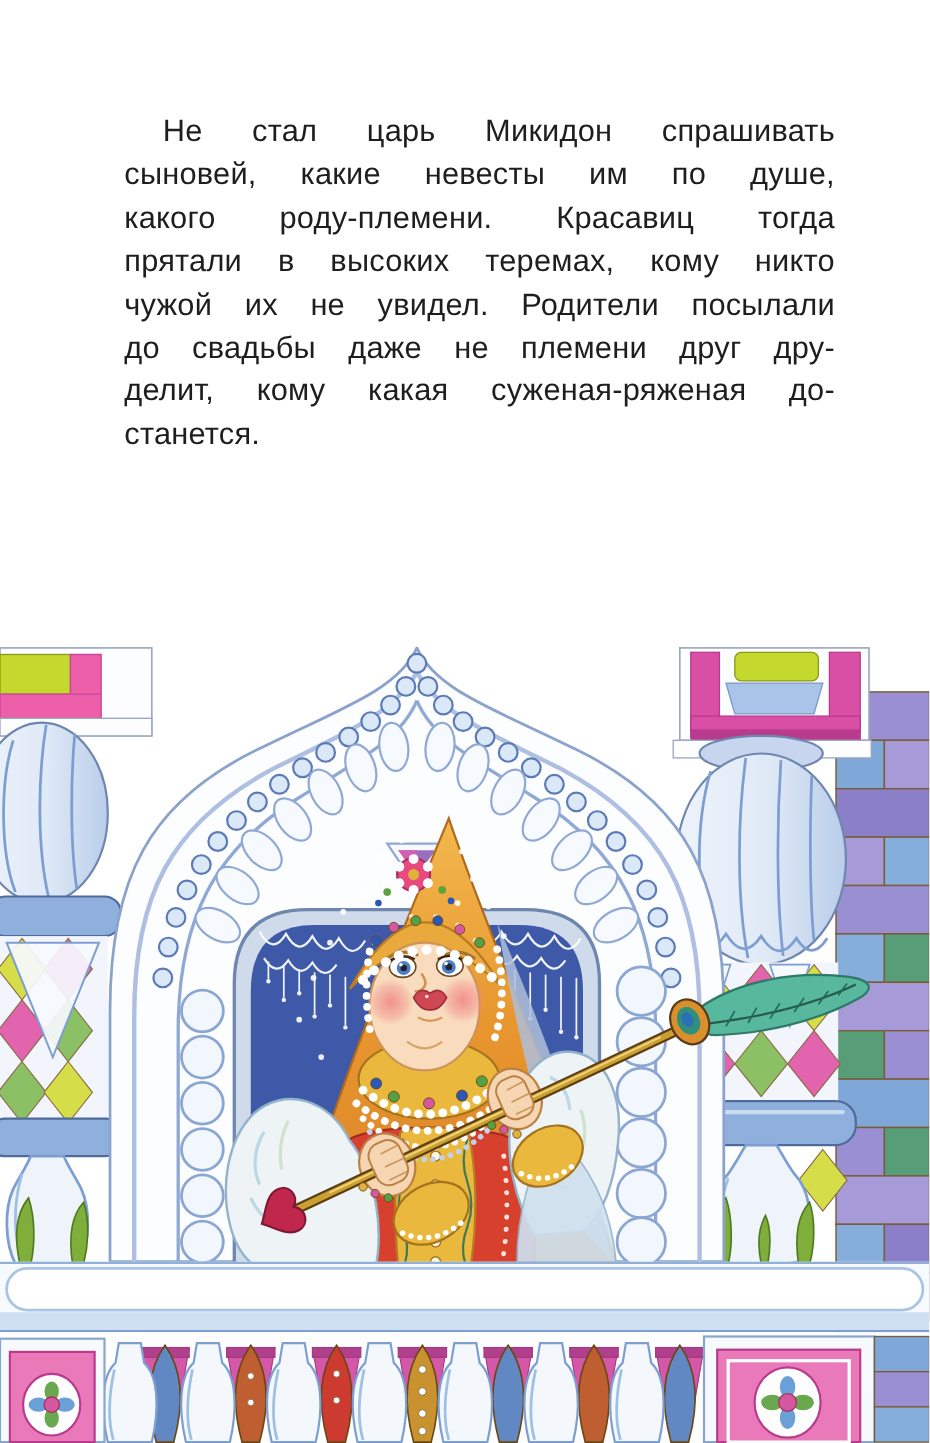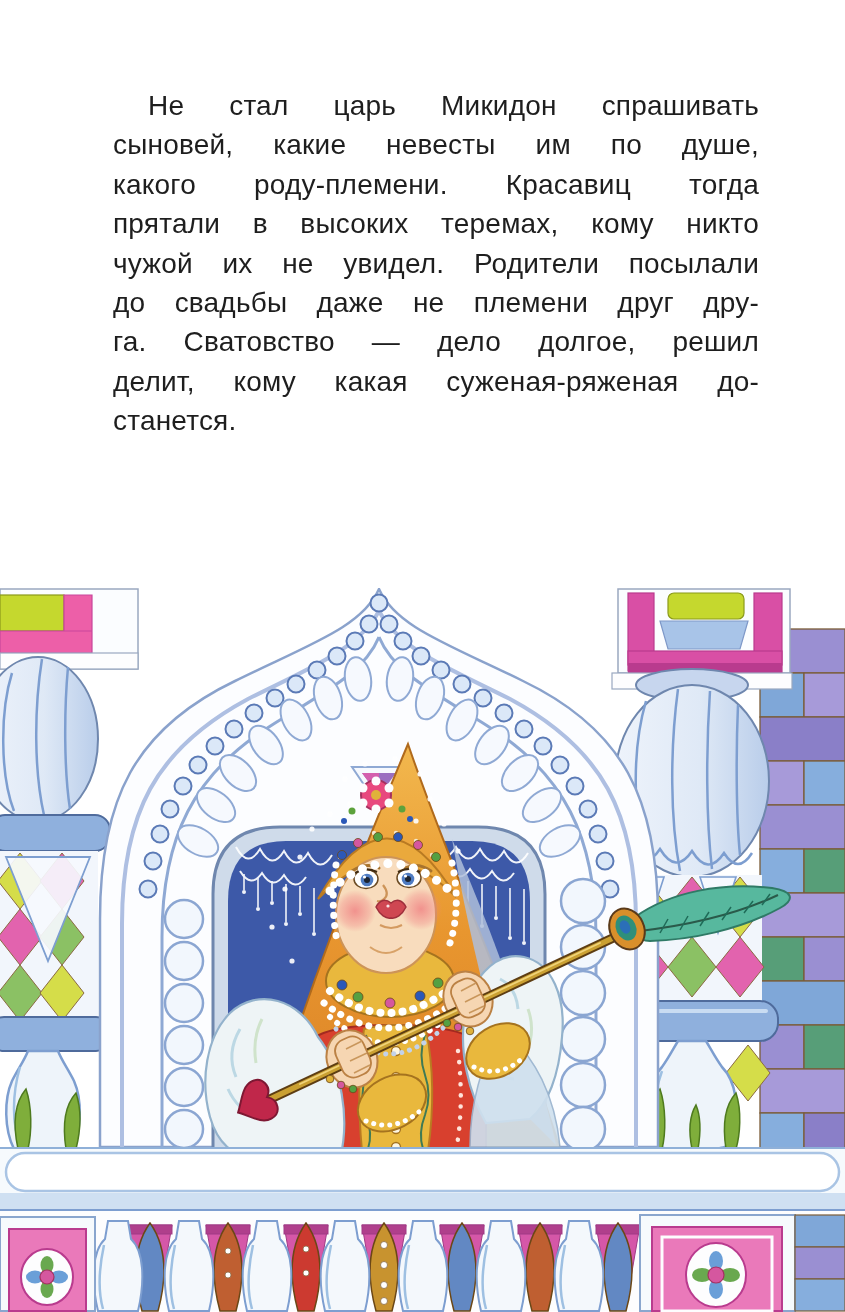--- a/index.html
+++ b/index.html
@@ -1,37 +1,36 @@
 <!DOCTYPE html>
 <html><head>
 <meta charset="utf-8">
 <style>
   html,body{margin:0;padding:0;background:#ffffff;}
   .page{position:relative;width:845px;height:1312px;background:#ffffff;overflow:hidden;
         font-family:"Liberation Sans", sans-serif;}
-  .story{position:absolute;left:113px;top:86px;width:646px;color:#1e1e1e;
+  .story{position:absolute;left:113px;top:99px;width:646px;color:#1e1e1e;
          font-size:28px;line-height:39.4px;font-weight:400;letter-spacing:.2px;}
   .story p{margin:0;text-align:justify;text-align-last:justify;}
   .story p.first{text-indent:35px;}
   .story p.last{text-align-last:left;}
   .illustration{position:absolute;left:0;top:588px;width:845px;height:724px;display:block;}
 </style>
 </head>
 <body>
 
 <div class="page">
 
   <div class="story">
     <p class="first">Не стал царь Микидон спрашивать</p>
     <p>сыновей, какие невесты им по душе,</p>
     <p>какого роду-племени. Красавиц тогда</p>
     <p>прятали в высоких теремах, кому никто</p>
     <p>чужой их не увидел. Родители посылали</p>
     <p>до свадьбы даже не племени друг дру-</p>
-    <p>га. Сватовство — дело долгое, решил</p>
     <p>делит, кому какая суженая-ряженая до-</p>
     <p class="last">станется.</p>
   </div>
 
   <svg class="illustration" viewBox="0 0 845 722" xmlns="http://www.w3.org/2000/svg">
     <defs>
       <radialGradient id="gradCheek">
           <stop offset="0%" stop-color="#f08585" stop-opacity=".85"></stop>
           <stop offset="70%" stop-color="#f08585" stop-opacity=".35"></stop>
           <stop offset="100%" stop-color="#f08585" stop-opacity="0"></stop>

